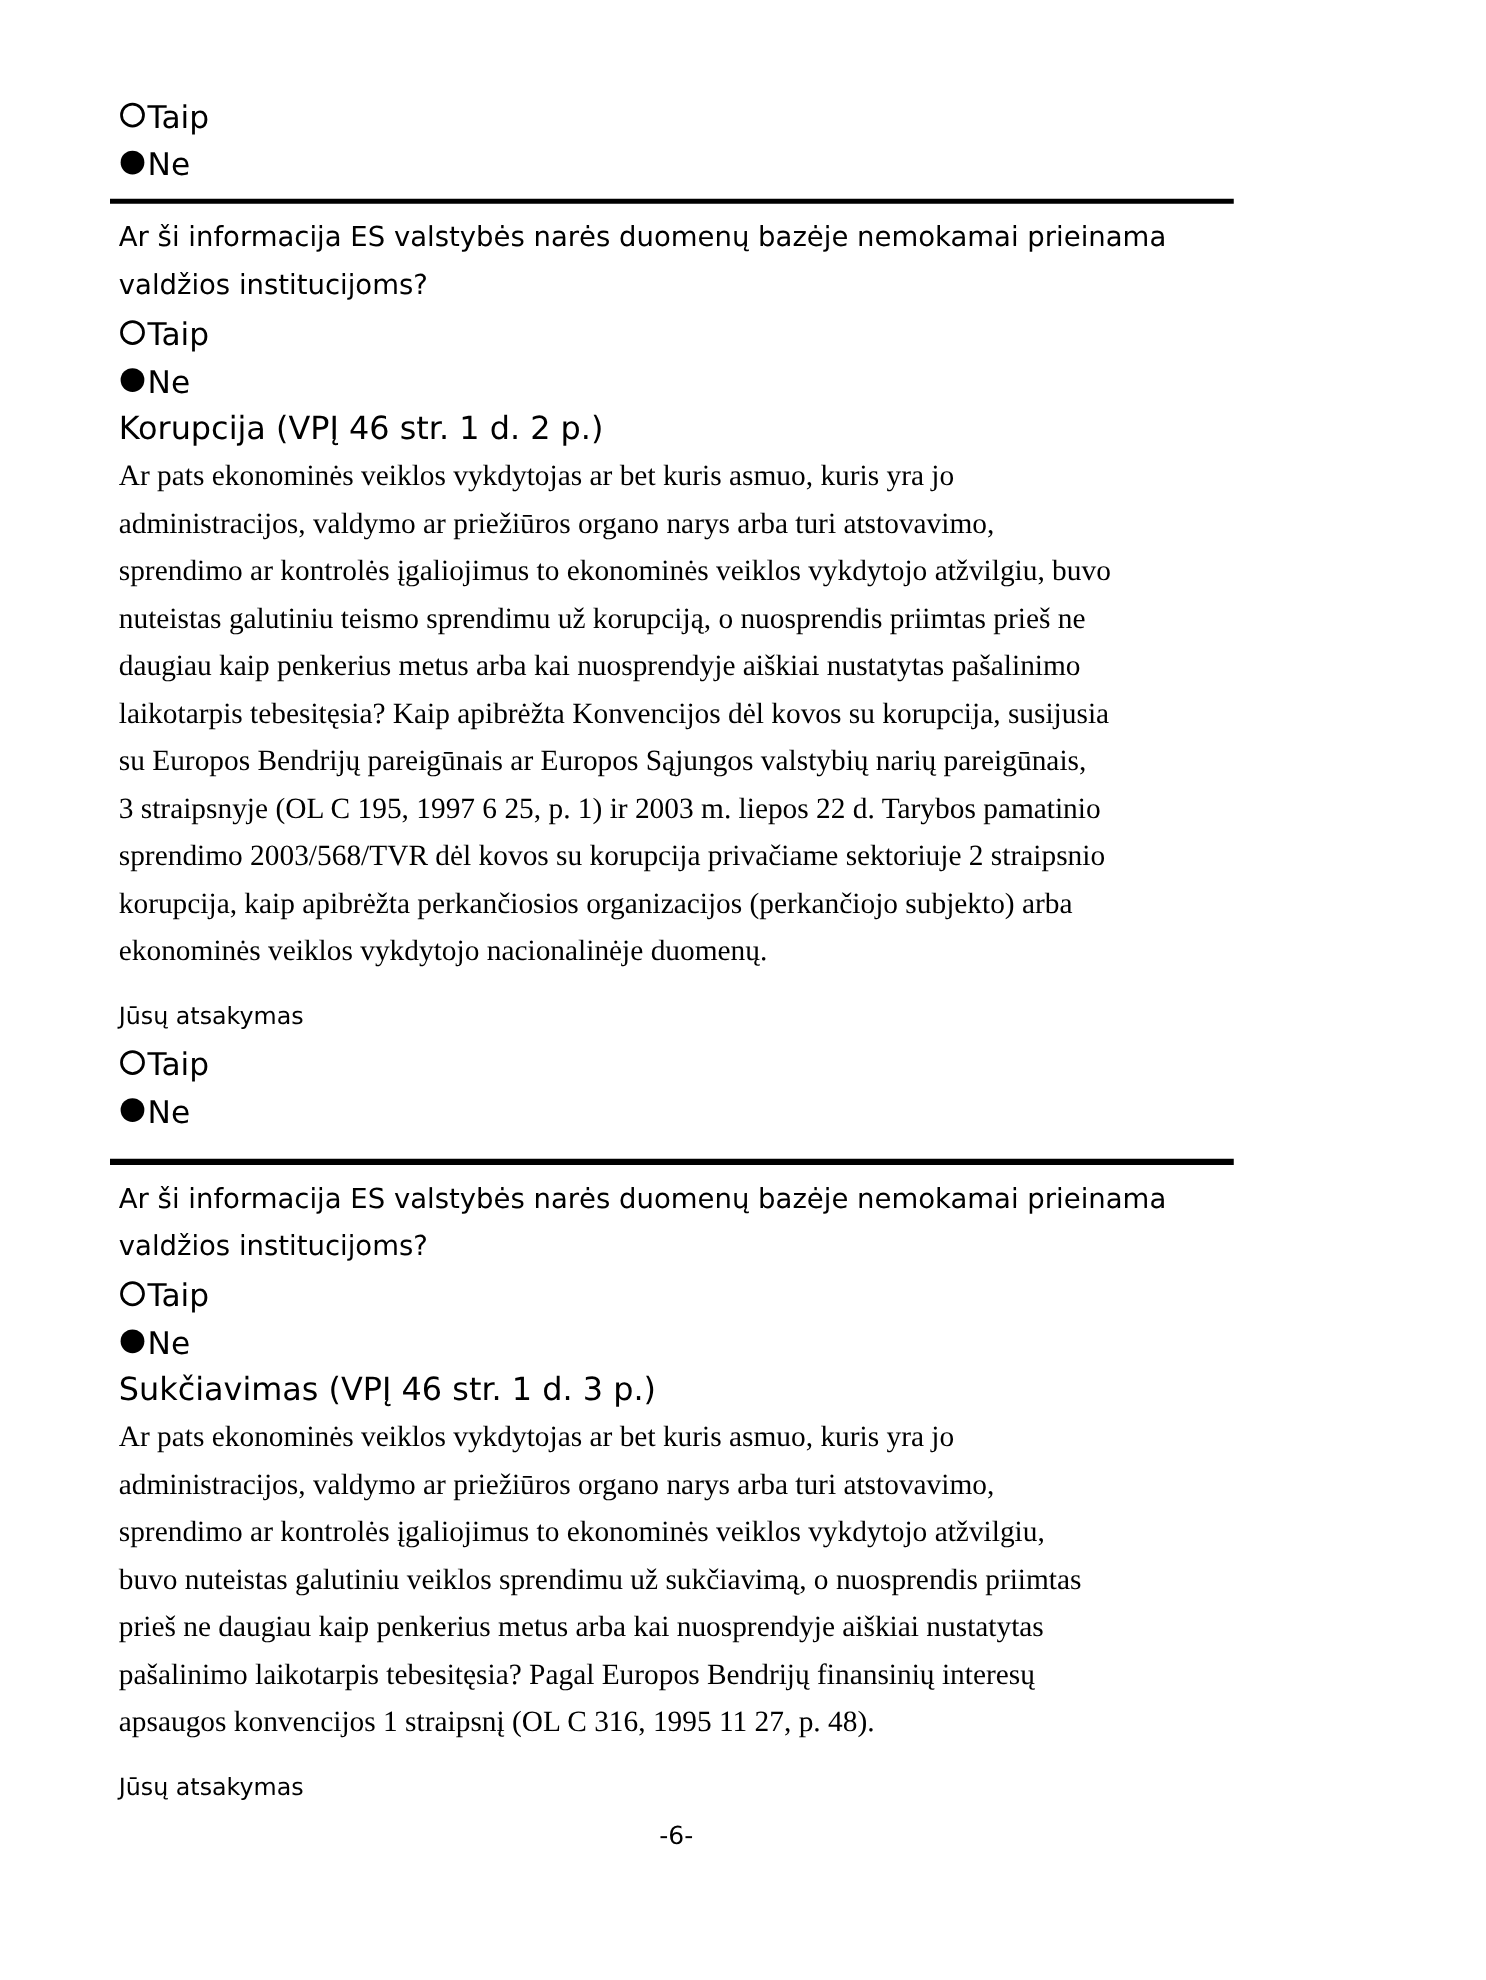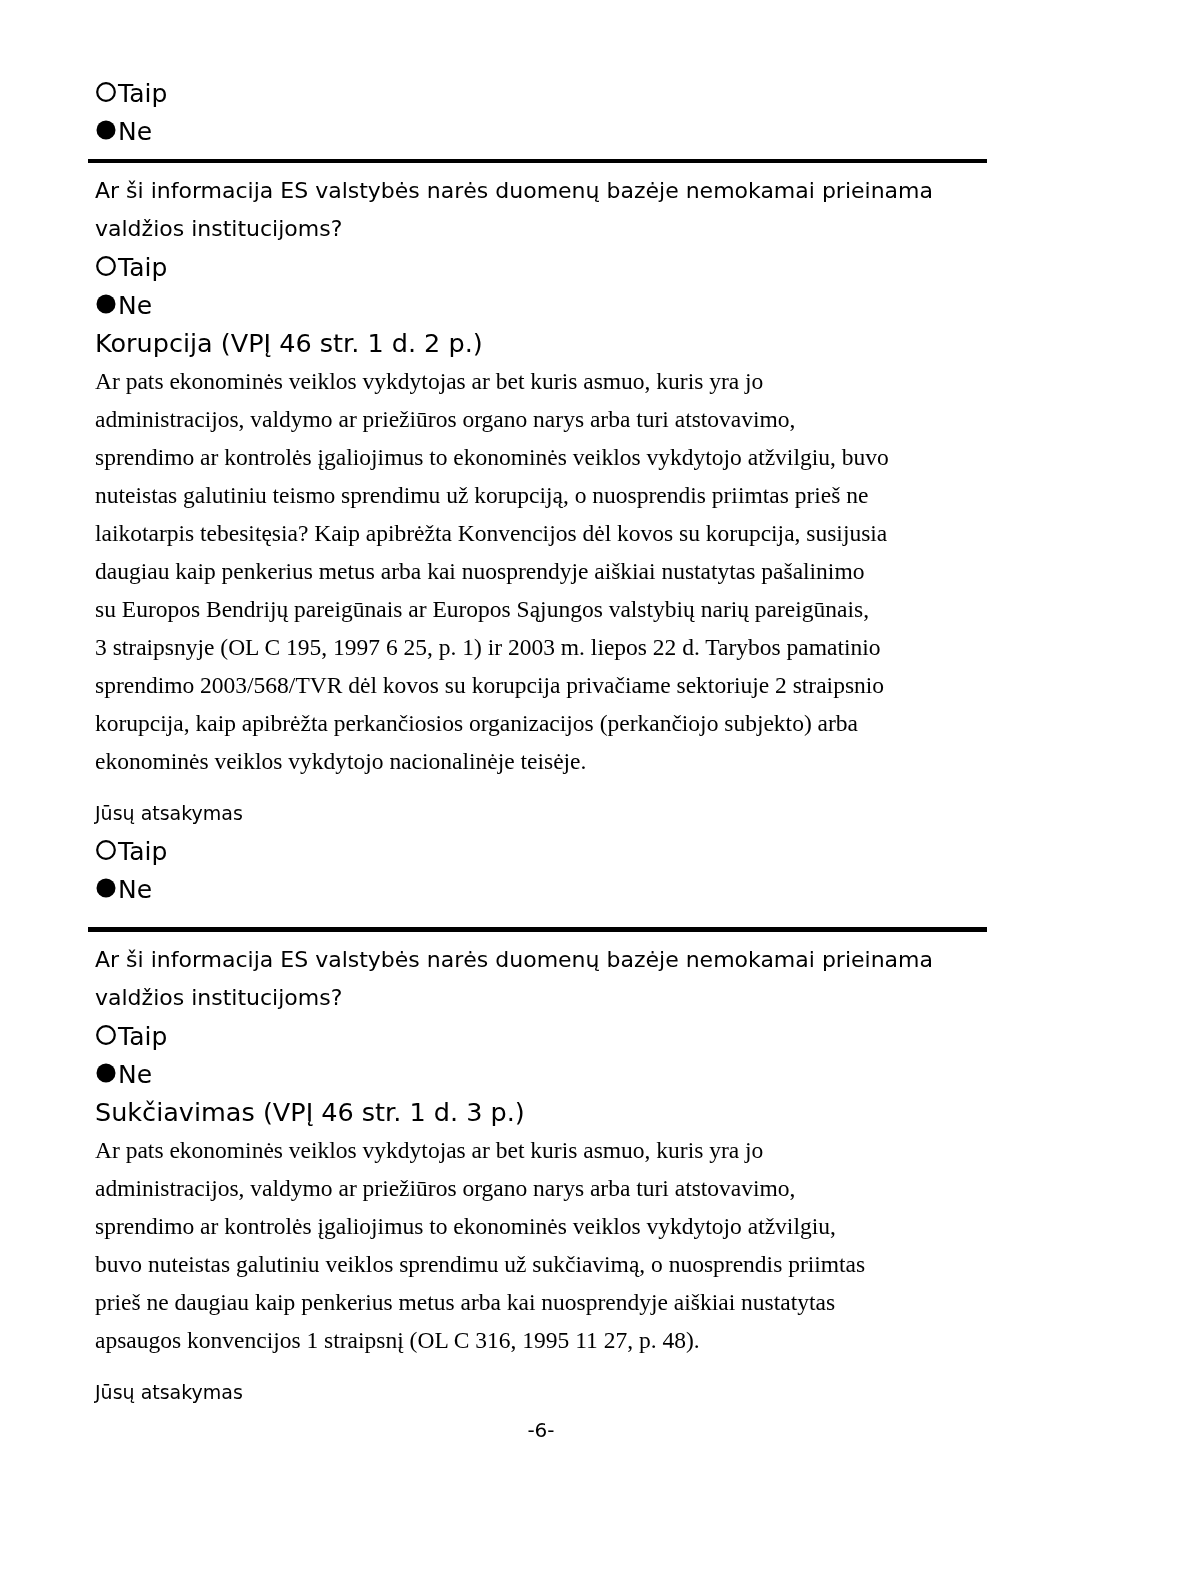--- a/index.html
+++ b/index.html
@@ -121,27 +121,27 @@
         <span class="radio-label">Ne</span>
       </div>
     </div>
 
   <div class="heading">Korupcija (VPĮ 46 str. 1 d. 2 p.)</div>
   <div class="body-text">
       <div class="t-line">Ar pats ekonominės veiklos vykdytojas ar bet kuris asmuo, kuris yra jo</div>
       <div class="t-line">administracijos, valdymo ar priežiūros organo narys arba turi atstovavimo,</div>
       <div class="t-line">sprendimo ar kontrolės įgaliojimus to ekonominės veiklos vykdytojo atžvilgiu, buvo</div>
       <div class="t-line">nuteistas galutiniu teismo sprendimu už korupciją, o nuosprendis priimtas prieš ne</div>
+      <div class="t-line">daugiau kaip penkerius metus arba kai nuosprendyje aiškiai nustatytas pašalinimo</div>
       <div class="t-line">laikotarpis tebesitęsia? Kaip apibrėžta Konvencijos dėl kovos su korupcija, susijusia</div>
-      <div class="t-line">daugiau kaip penkerius metus arba kai nuosprendyje aiškiai nustatytas pašalinimo</div>
       <div class="t-line">su Europos Bendrijų pareigūnais ar Europos Sąjungos valstybių narių pareigūnais,</div>
       <div class="t-line">3 straipsnyje (OL C 195, 1997 6 25, p. 1) ir 2003 m. liepos 22 d. Tarybos pamatinio</div>
       <div class="t-line">sprendimo 2003/568/TVR dėl kovos su korupcija privačiame sektoriuje 2 straipsnio</div>
       <div class="t-line">korupcija, kaip apibrėžta perkančiosios organizacijos (perkančiojo subjekto) arba</div>
-      <div class="t-line">ekonominės veiklos vykdytojo nacionalinėje teisėje.</div>
+      <div class="t-line">ekonominės veiklos vykdytojo nacionalinėje duomenų.</div>
     </div>
   <div class="answer-label">Jūsų atsakymas</div>
   <div>
       <div class="radio-row">
         <span class="radio-icon">
           <svg width="22" height="22" viewBox="0 0 22 22">
             <circle cx="11" cy="11" r="8.8" fill="none" stroke="#000" stroke-width="2.2"></circle>
           </svg>
         </span>
         <span class="radio-label">Taip</span>
@@ -181,19 +181,20 @@
       </div>
     </div>
 
   <div class="heading">Sukčiavimas (VPĮ 46 str. 1 d. 3 p.)</div>
   <div class="body-text">
       <div class="t-line">Ar pats ekonominės veiklos vykdytojas ar bet kuris asmuo, kuris yra jo</div>
       <div class="t-line">administracijos, valdymo ar priežiūros organo narys arba turi atstovavimo,</div>
       <div class="t-line">sprendimo ar kontrolės įgaliojimus to ekonominės veiklos vykdytojo atžvilgiu,</div>
       <div class="t-line">buvo nuteistas galutiniu veiklos sprendimu už sukčiavimą, o nuosprendis priimtas</div>
       <div class="t-line">prieš ne daugiau kaip penkerius metus arba kai nuosprendyje aiškiai nustatytas</div>
+      <div class="t-line">pašalinimo laikotarpis tebesitęsia? Pagal Europos Bendrijų finansinių interesų</div>
       <div class="t-line">apsaugos konvencijos 1 straipsnį (OL C 316, 1995 11 27, p. 48).</div>
     </div>
   <div class="answer-label">Jūsų atsakymas</div>
 
   <div class="footer">-6-</div>
 
 </div>
 
 </body></html>

